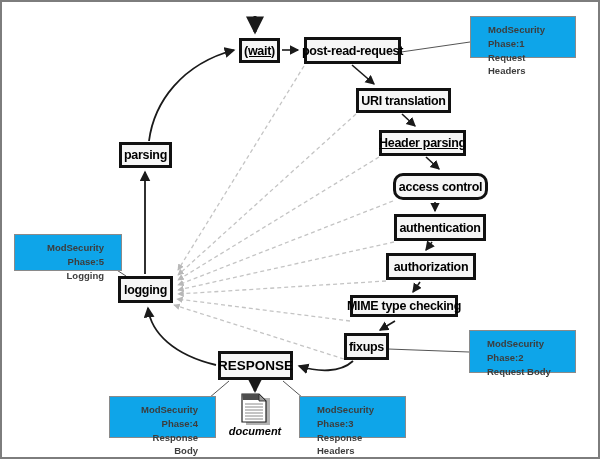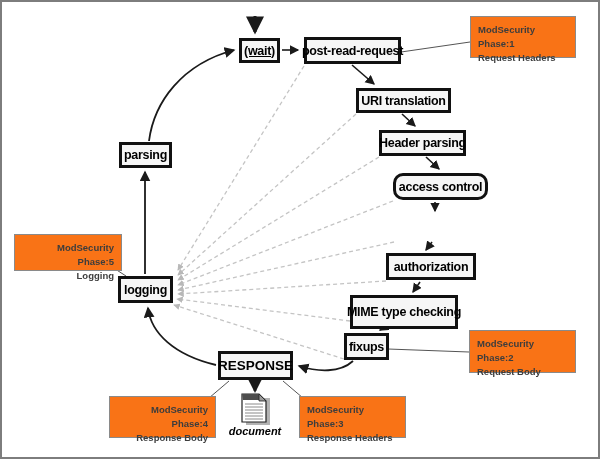--- a/index.html
+++ b/index.html
@@ -12,22 +12,22 @@
   .node{
     position:absolute;box-sizing:border-box;
     border:3px solid #111;background:#f6f6f6;
     display:flex;align-items:center;justify-content:center;
     font-weight:700;font-size:12.5px;color:#000;letter-spacing:-0.3px;
     white-space:nowrap;
   }
   .node.caps{font-size:13.5px;letter-spacing:0;}
   .note{
     position:absolute;box-sizing:border-box;
-    border:1px solid #8a8a8a;background:#f97316;
-    padding:6px 7px;font-weight:700;font-size:9.5px;line-height:1.45;
+    border:1px solid #8a8a8a;background:#0ea5e9;
+    padding:6px 17px;font-weight:700;font-size:9.5px;line-height:1.45;
     color:#3d3d3d;
   }
   .note.right{text-align:right;}
   .doc-label{
     position:absolute;font-weight:700;font-style:italic;font-size:11px;color:#000;
     text-align:center;
   }
 </style>
 </head>
 <body>
@@ -92,24 +92,25 @@
         <line x1="243" y1="411" x2="261" y2="411"></line>
         <line x1="243" y1="414" x2="261" y2="414"></line>
         <line x1="243" y1="417" x2="261" y2="417"></line>
       </g>
     </g>
   </svg>
 
   <div class="node" style="left:237px;top:36px;width:41px;height:25px;text-decoration:underline;">(wait)</div>
   <div class="node" style="left:302px;top:35px;width:97px;height:27px;">post-read-request</div>
   <div class="node" style="left:354px;top:86px;width:95px;height:25px;text-align:center;">URI translation</div>
-  <div class="node" style="left:377px;top:128px;width:87px;height:26px;">Header parsing</div>
+  <div class="node" style="left:377px;top:128px;width:87px;height:26px;text-decoration:underline;">Header parsing</div>
   <div class="node" style="left:391px;top:171px;width:95px;height:27px;border-radius:10px;">access control</div>
+  <div class="node" style="left:392px;top:212px;width:92px;height:27px;">authentication</div>
   <div class="node" style="left:384px;top:251px;width:90px;height:27px;">authorization</div>
-  <div class="node" style="left:348px;top:293px;width:108px;height:34px;">MIME type checking</div>
+  <div class="node" style="left:348px;top:293px;width:108px;height:22px;">MIME type checking</div>
   <div class="node" style="left:342px;top:331px;width:45px;height:27px;">fixups</div>
   <div class="node caps" style="left:216px;top:349px;width:75px;height:29px;">RESPONSE</div>
   <div class="node" style="left:116px;top:274px;width:55px;height:27px;">logging</div>
   <div class="node" style="left:117px;top:140px;width:53px;height:26px;">parsing</div>
 
   <div class="note" style="left:468px;top:14px;width:106px;height:42px;">
     <div>ModSecurity Phase:1</div>
     <div>Request Headers</div>
   </div>
   <div class="note" style="left:467px;top:328px;width:107px;height:43px;">

